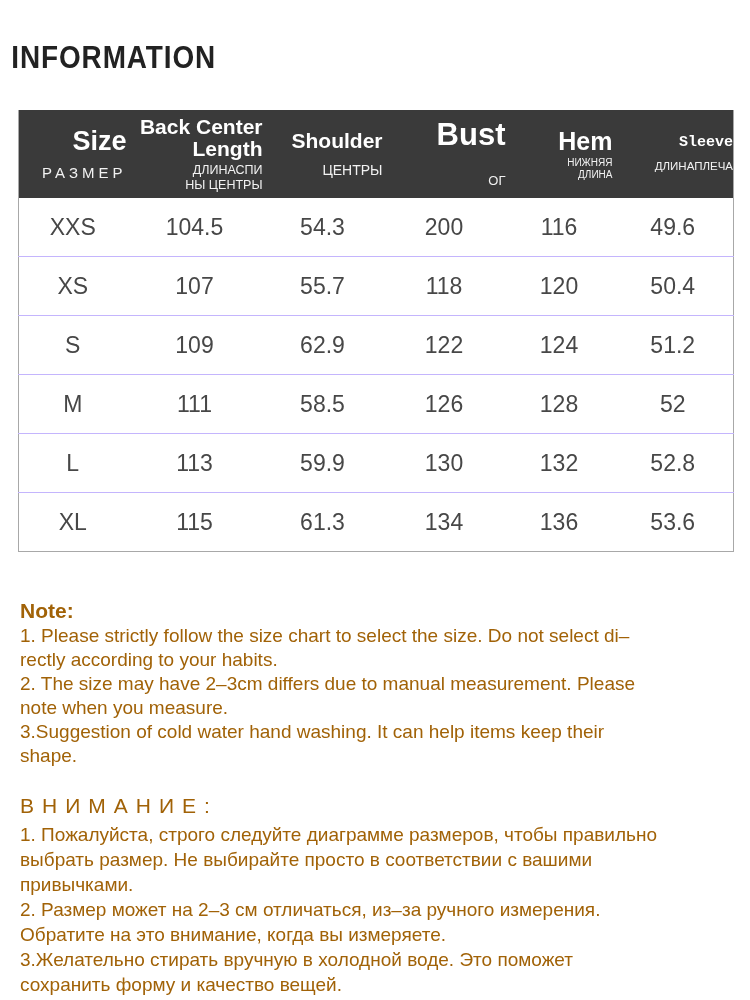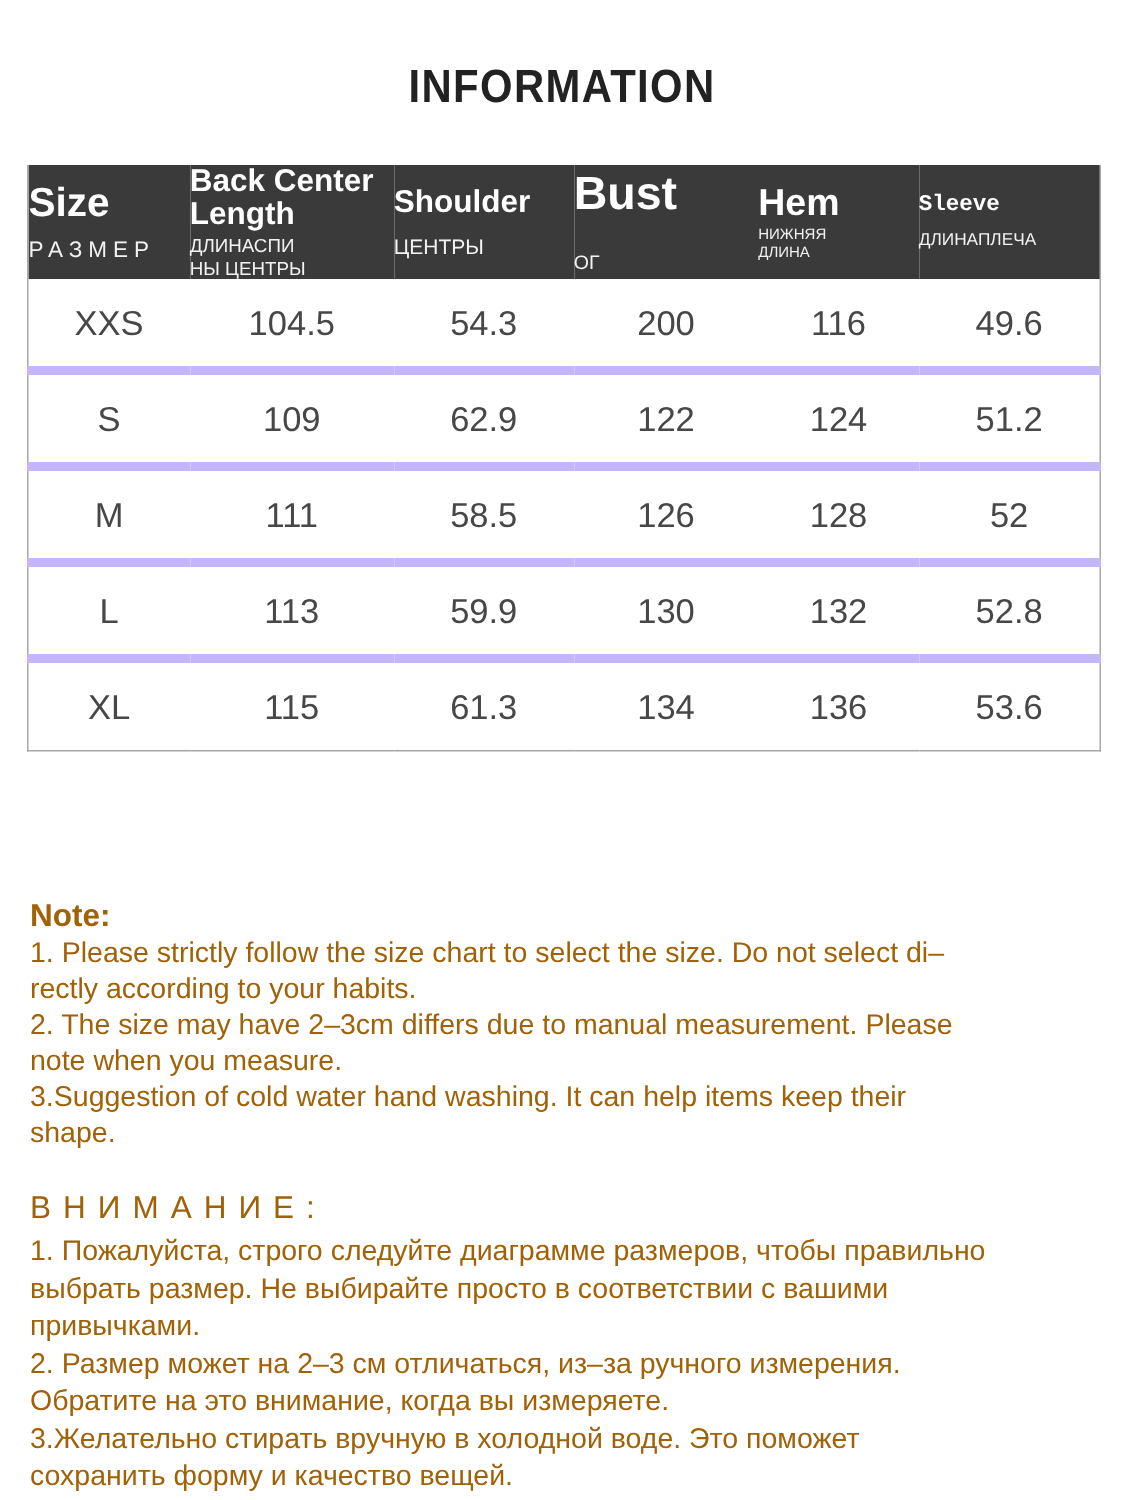--- a/index.html
+++ b/index.html
@@ -14,21 +14,20 @@
     height: 1000px;
     background: #ffffff;
     overflow: hidden;
   }
   
   .title {
     position: absolute;
     top: 40px;
     left: 0;
     right: 0;
-    text-align: center;
     font-size: 31px;
     font-weight: bold;
     color: #222222;
     letter-spacing: 1px;
   }
   .title span {
     display: inline-block;
     transform: scaleX(0.9);
     transform-origin: center;
   }
@@ -39,24 +38,24 @@
     top: 110px;
     width: 715px;
     border-collapse: collapse;
     table-layout: fixed;
     border: 1px solid #a8a8a8;
     border-top: none;
   }
   .size-table thead th {
     background: #3a3a3a;
     color: #ffffff;
-    height: 76px;
+    height: 88px;
     padding: 0;
     vertical-align: middle;
-    text-align: left;
+    text-align: right;
     font-weight: normal;
   }
   .h-en {
     white-space: pre-line;
     font-weight: bold;
     line-height: 1.05;
   }
   .h-ru {
     white-space: pre-line;
     font-weight: normal;
@@ -75,21 +74,21 @@
   th:nth-child(5) .h-en { font-size: 25px; }
   th:nth-child(5) .h-ru { font-size: 10px; margin-top: 3px; }
   th:nth-child(6) .h-en { font-size: 15px; font-family: Liberation Mono, monospace; }
   th:nth-child(6) .h-ru { font-size: 11.5px; margin-top: 10px; }
   .size-table tbody td {
     height: 56px;
     text-align: center;
     vertical-align: middle;
     font-size: 23px;
     color: #474747;
-    border-bottom: 6px solid #c4b5fd;
+    border-bottom: 1px solid #c4b5fd;
     background: #ffffff;
   }
   .size-table tbody tr:last-child td {
     border-bottom: none;
   }
   
   .notes {
     position: absolute;
     left: 20px;
     top: 597px;
@@ -168,20 +167,28 @@
       </tr>
     </thead>
     <tbody>
       <tr>
         <td>XXS</td>
         <td>104.5</td>
         <td>54.3</td>
         <td>200</td>
         <td>116</td>
         <td>49.6</td>
+      </tr>
+      <tr>
+        <td>XS</td>
+        <td>107</td>
+        <td>55.7</td>
+        <td>118</td>
+        <td>120</td>
+        <td>50.4</td>
       </tr>
       <tr>
         <td>S</td>
         <td>109</td>
         <td>62.9</td>
         <td>122</td>
         <td>124</td>
         <td>51.2</td>
       </tr>
       <tr>

